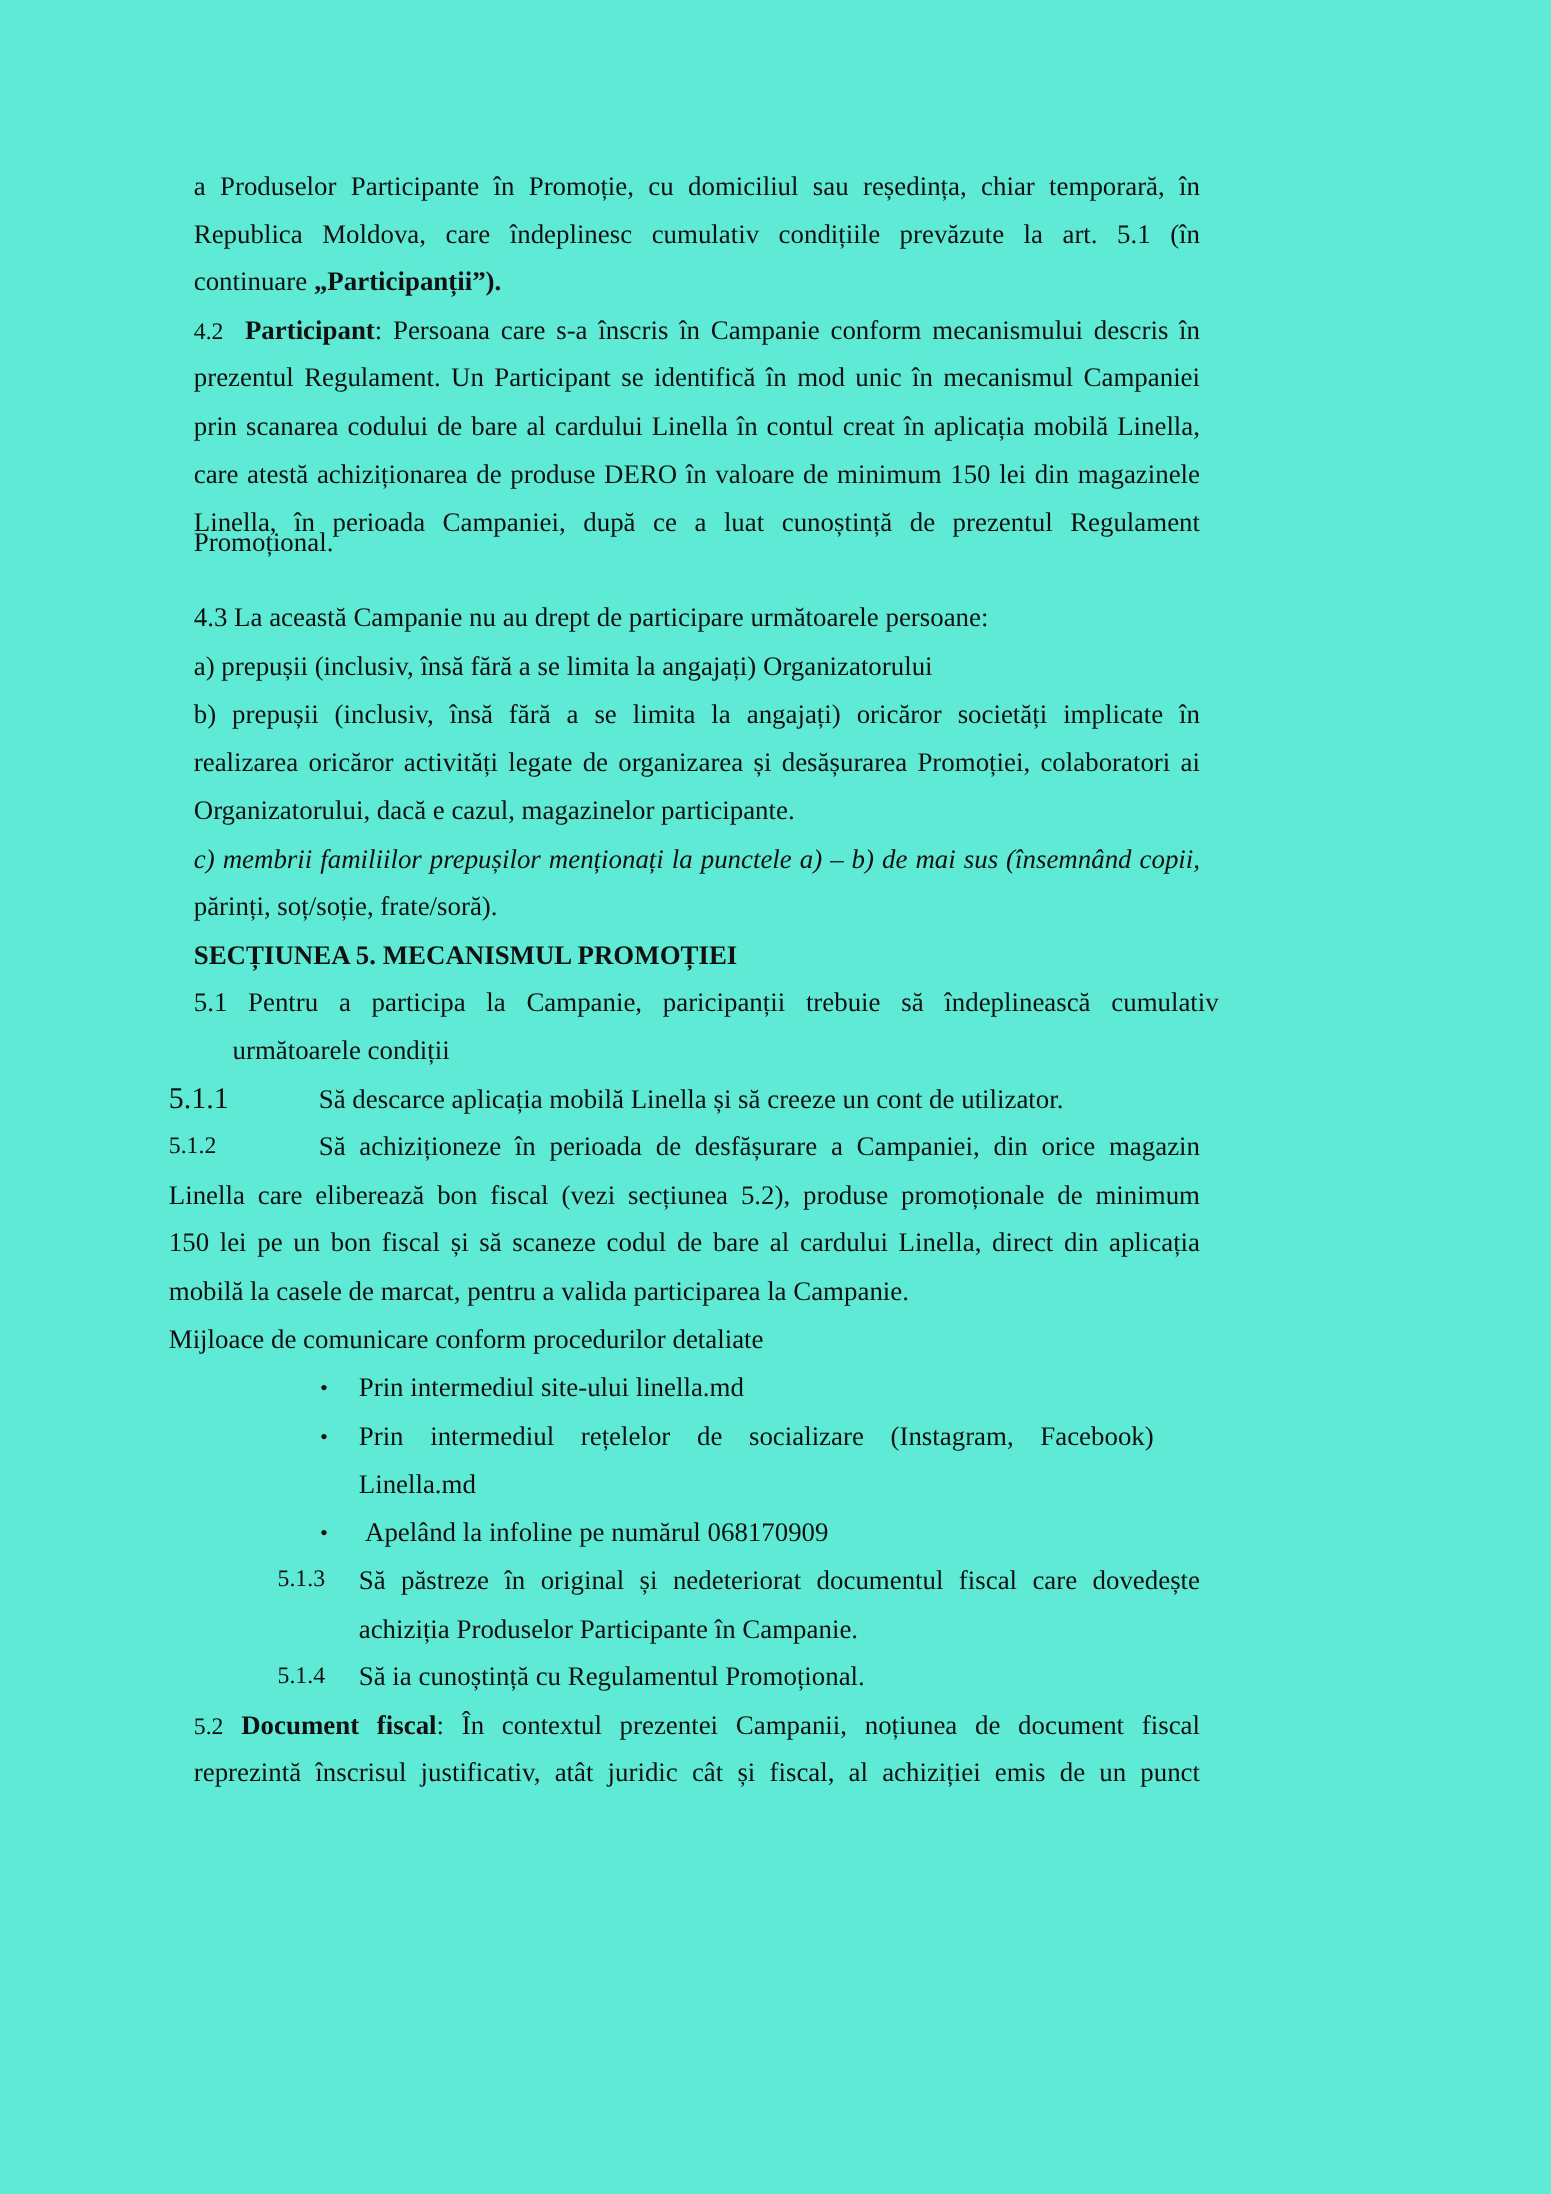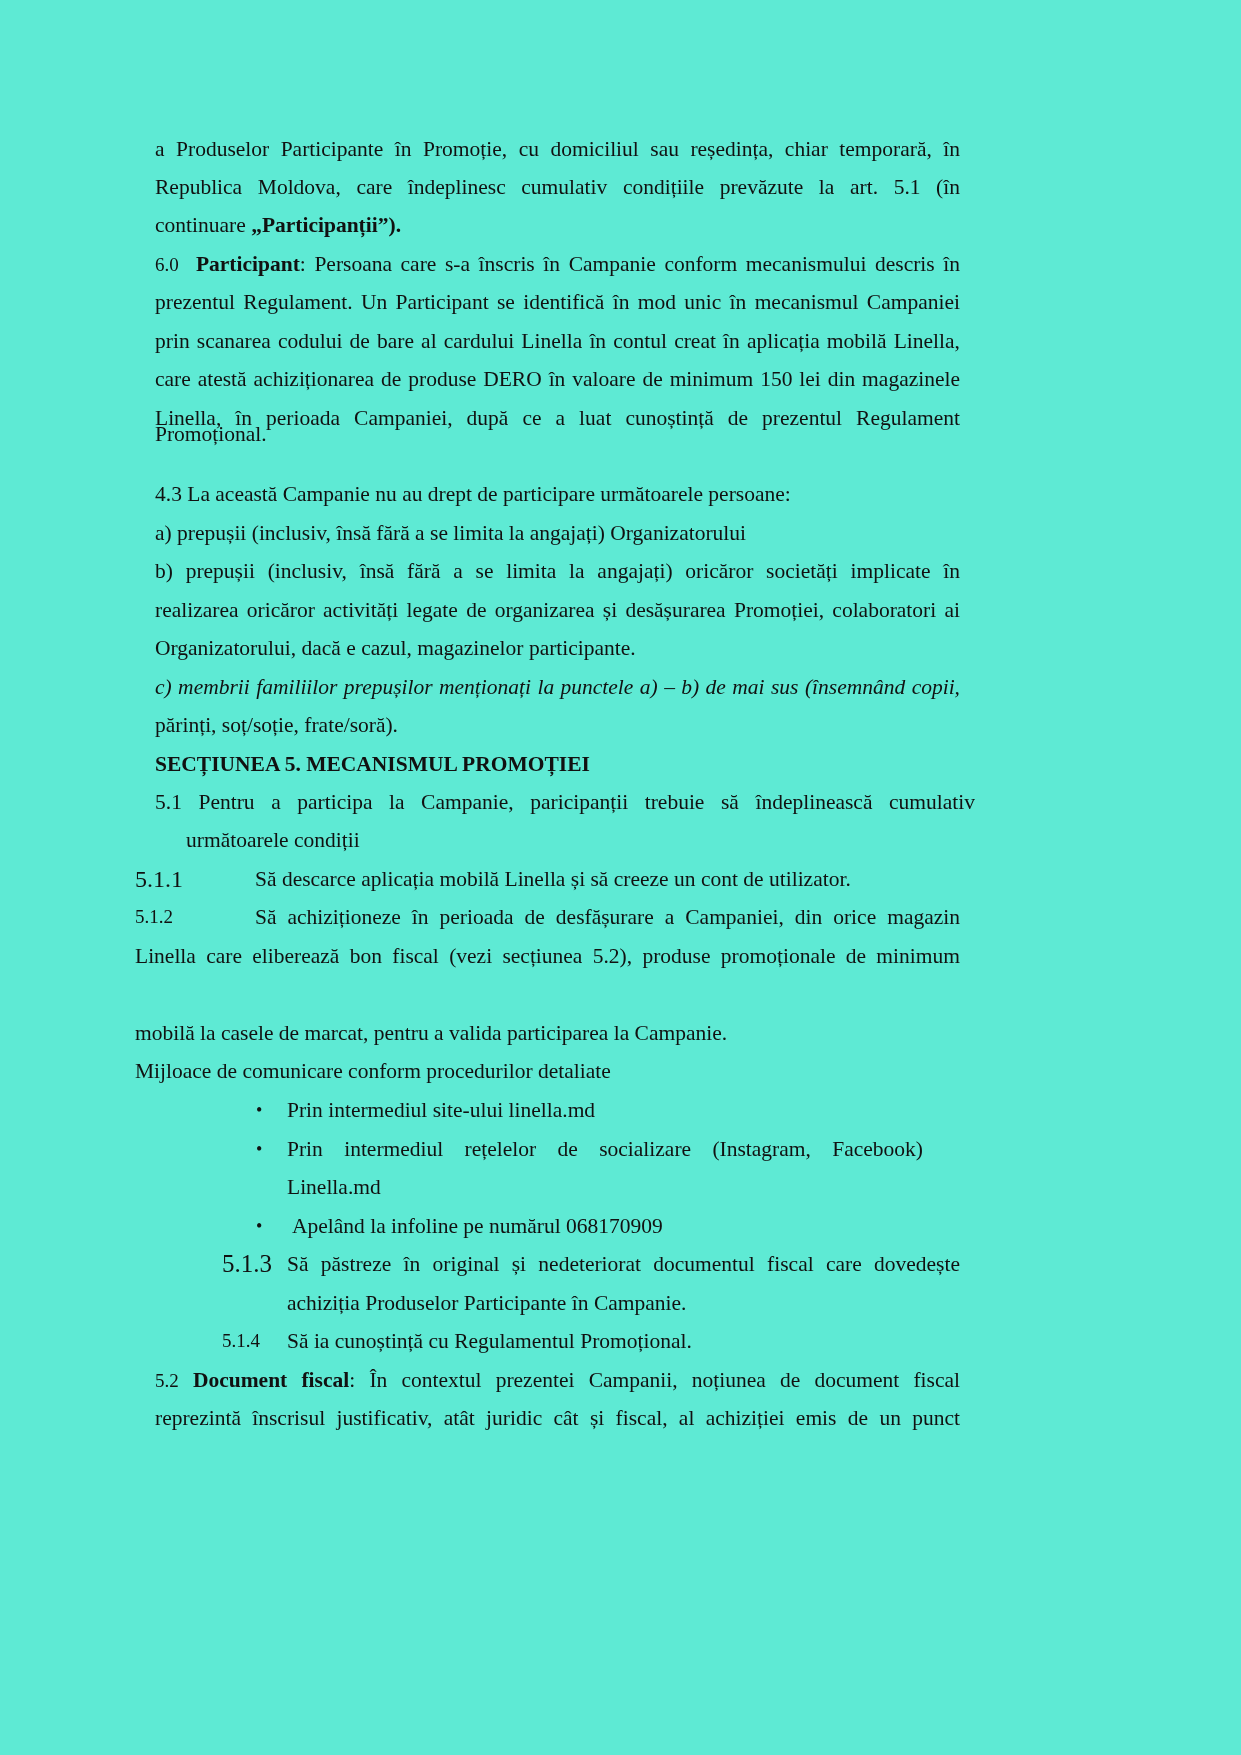--- a/index.html
+++ b/index.html
@@ -13,21 +13,21 @@
 </style>
 </head>
 <body>
 
 <div class="page">
 
   <div class="line just" style="left:155px; top:136px; width:805px;">a Produselor Participante în Promoție, cu domiciliul sau reședința, chiar temporară, în</div>
   <div class="line just" style="left:155px; top:174px; width:805px;">Republica Moldova, care îndeplinesc cumulativ condițiile prevăzute la art. 5.1 (în</div>
   <div class="line" style="left:155px; top:212px;"><span>continuare </span><span class="b">„Participanții”).</span></div>
 
-  <div class="line just" style="left:155px; top:251px; width:805px;"><span style="font-size:19px;">6.0</span>&nbsp;&nbsp;<span class="b">Participant</span><span>: Persoana care s-a înscris în Campanie conform mecanismului descris în</span></div>
+  <div class="line just" style="left:155px; top:251px; width:805px;"><span style="font-size:19px;">4.2</span>&nbsp;&nbsp;<span class="b">Participant</span><span>: Persoana care s-a înscris în Campanie conform mecanismului descris în</span></div>
   <div class="line just" style="left:155px; top:289px; width:805px;">prezentul Regulament. Un Participant se identifică în mod unic în mecanismul Campaniei</div>
   <div class="line just" style="left:155px; top:328px; width:805px;">prin scanarea codului de bare al cardului Linella în contul creat în aplicația mobilă Linella,</div>
   <div class="line just" style="left:155px; top:366px; width:805px;">care atestă achiziționarea de produse DERO în valoare de minimum 150 lei din magazinele</div>
   <div class="line just" style="left:155px; top:405px; width:805px;">Linella, în perioada Campaniei, după ce a luat cunoștință de prezentul Regulament</div>
   <div class="line" style="left:155px; top:421px;">Promoțional.</div>
 
   <div class="line" style="left:155px; top:481px;">4.3 La această Campanie nu au drept de participare următoarele persoane:</div>
   <div class="line" style="left:155px; top:520px;">a) prepușii (inclusiv, însă fără a se limita la angajați) Organizatorului</div>
   <div class="line just" style="left:155px; top:558px; width:805px;">b) prepușii (inclusiv, însă fără a se limita la angajați) oricăror societăți implicate în</div>
   <div class="line just" style="left:155px; top:597px; width:805px;">realizarea oricăror activități legate de organizarea și desășurarea Promoției, colaboratori ai</div>
@@ -38,35 +38,36 @@
   <div class="line b" style="left:155px; top:751px;">SECȚIUNEA 5. MECANISMUL PROMOȚIEI</div>
   <div class="line just" style="left:155px; top:789px; width:820px;">5.1 Pentru a participa la Campanie, paricipanții trebuie să îndeplinească cumulativ</div>
   <div class="line" style="left:186px; top:827px;">următoarele condiții</div>
 
   <div class="line" style="left:135px; top:866px; font-size:24px;">5.1.1</div>
   <div class="line" style="left:255px; top:866px;">Să descarce aplicația mobilă Linella și să creeze un cont de utilizator.</div>
 
   <div class="line" style="left:135px; top:904px; font-size:19px;">5.1.2</div>
   <div class="line just" style="left:255px; top:904px; width:705px;">Să achiziționeze în perioada de desfășurare a Campaniei, din orice magazin</div>
   <div class="line just" style="left:135px; top:943px; width:825px;">Linella care eliberează bon fiscal (vezi secțiunea 5.2), produse promoționale de minimum</div>
+  <div class="line just" style="left:135px; top:981px; width:825px;">150 lei pe un bon fiscal și să scaneze codul de bare al cardului Linella, direct din aplicația</div>
   <div class="line" style="left:135px; top:1020px;">mobilă la casele de marcat, pentru a valida participarea la Campanie.</div>
 
   <div class="line" style="left:135px; top:1058px;">Mijloace de comunicare conform procedurilor detaliate</div>
 
   <div class="bullet" style="left:256px; top:1097px;">•</div>
   <div class="line" style="left:287px; top:1097px;">Prin intermediul site-ului linella.md</div>
 
   <div class="bullet" style="left:256px; top:1136px;">•</div>
   <div class="line just" style="left:287px; top:1136px; width:636px;">Prin intermediul rețelelor de socializare (Instagram, Facebook)</div>
   <div class="line" style="left:287px; top:1174px;text-align:center;">Linella.md</div>
 
   <div class="bullet" style="left:256px; top:1213px;">•</div>
   <div class="line" style="left:292px; top:1213px;">Apelând la infoline pe numărul 068170909</div>
 
-  <div class="line" style="left:222px; top:1251px; font-size:25px;">5.1.3</div>
+  <div class="line" style="left:222px; top:1251px; font-size:19px;">5.1.3</div>
   <div class="line just" style="left:287px; top:1251px; width:673px;">Să păstreze în original și nedeteriorat documentul fiscal care dovedește</div>
   <div class="line" style="left:287px; top:1290px;">achiziția Produselor Participante în Campanie.</div>
 
   <div class="line" style="left:222px; top:1328px; font-size:19px;">5.1.4</div>
   <div class="line" style="left:287px; top:1328px;">Să ia cunoștință cu Regulamentul Promoțional.</div>
 
   <div class="line just" style="left:155px; top:1367px; width:805px;"><span style="font-size:19px;">5.2</span>&nbsp;<span class="b">Document fiscal</span><span>: În contextul prezentei Campanii, noțiunea de document fiscal</span></div>
   <div class="line just" style="left:155px; top:1405px; width:805px;">reprezintă înscrisul justificativ, atât juridic cât și fiscal, al achiziției emis de un punct</div>
 
 </div>

